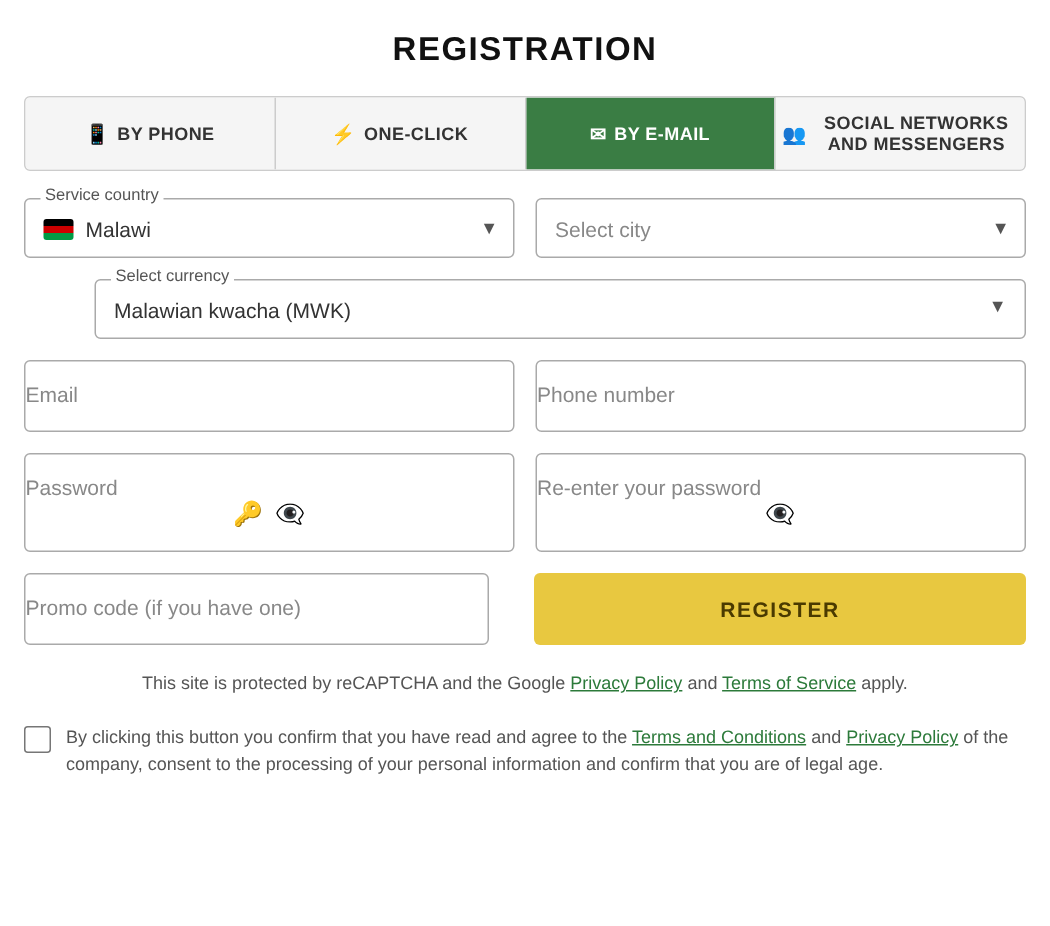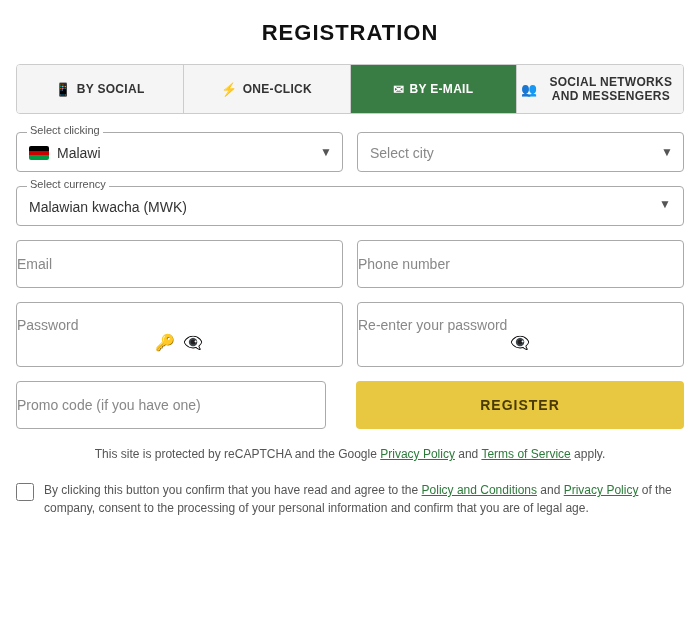--- a/index.html
+++ b/index.html
@@ -204,59 +204,59 @@
     .plain-field .input-row { display: flex; align-items: center; flex-direction: column; }
   </style>
 </head>
 <body>
 
 <h1>REGISTRATION</h1>
 
 <div class="tabs">
   <div class="tab">
     <span class="tab-icon">📱</span>
-    <span>BY SOCIAL</span>
+    <span>BY PHONE</span>
   </div>
   <div class="tab">
     <span class="tab-icon">⚡</span>
     <span>ONE-CLICK</span>
   </div>
   <div class="tab active">
     <span class="tab-icon">✉</span>
     <span>BY E-MAIL</span>
   </div>
   <div class="tab">
     <span class="tab-icon">👥</span>
     <span>SOCIAL NETWORKS AND MESSENGERS</span>
   </div>
 </div>
 
 <div class="form-section">
 
   <div class="field-group">
     <div class="field-wrapper">
-      <span class="field-label">Select clicking</span>
+      <span class="field-label">Service country</span>
       <div class="flag-text">
         <span class="flag flag-mw"></span>
         <select style="flex:1;">
           <option>Malawi</option>
         </select>
         <span class="select-arrow">▼</span>
       </div>
     </div>
     <div class="field-wrapper">
       <select style="width:100%; color:#888;">
         <option>Select city</option>
       </select>
       <span class="select-arrow">▼</span>
     </div>
   </div>
 
   <div class="field-group">
-    <div class="field-wrapper" style="flex:1;">
+    <div class="field-wrapper" style="flex:1;margin-left:47px;">
       <span class="field-label">Select currency</span>
       <div style="display:flex; align-items:flex-start;">
         <select style="flex:1; font-size:14px; border:none; outline:none; background:transparent; appearance:none; -webkit-appearance:none;">
           <option>Malawian kwacha (MWK)</option>
         </select>
         <span class="select-arrow" style="position:static; transform:none; margin-left:4px;">▼</span>
       </div>
     </div>
   </div>
 
@@ -302,20 +302,20 @@
     <a href="#">Privacy Policy</a>
     <span>and</span>
     <a href="#">Terms of Service</a>
     <span>apply.</span>
   </p>
 
   <div class="consent-row">
     <input type="checkbox" class="consent-checkbox" style="">
     <p class="consent-text">
       <span>By clicking this button you confirm that you have read and agree to the</span>
-      <a href="#">Policy and Conditions</a>
+      <a href="#">Terms and Conditions</a>
       <span>and</span>
       <a href="#">Privacy Policy</a>
       <span>of the company, consent to the processing of your personal information and confirm that you are of legal age.</span>
     </p>
   </div>
 
 </div>
 
 </body></html>

